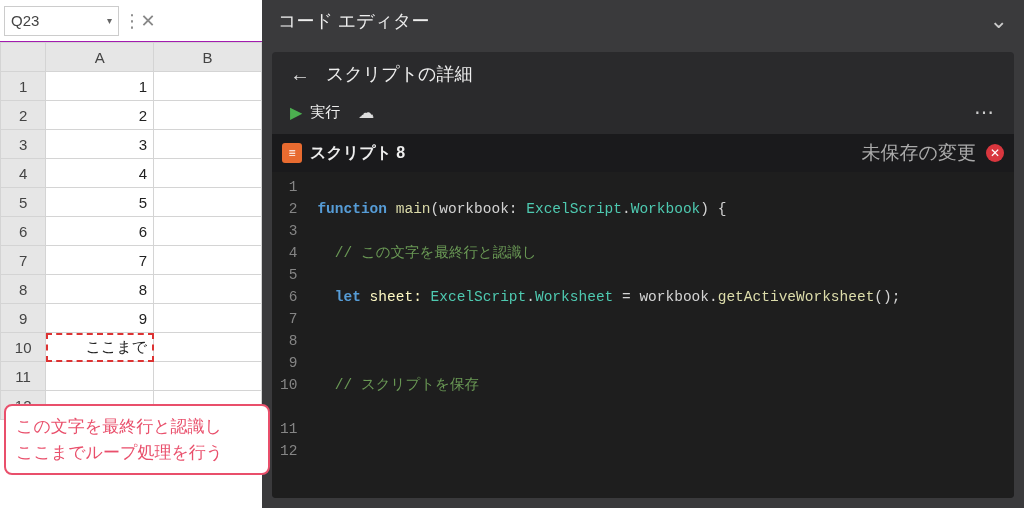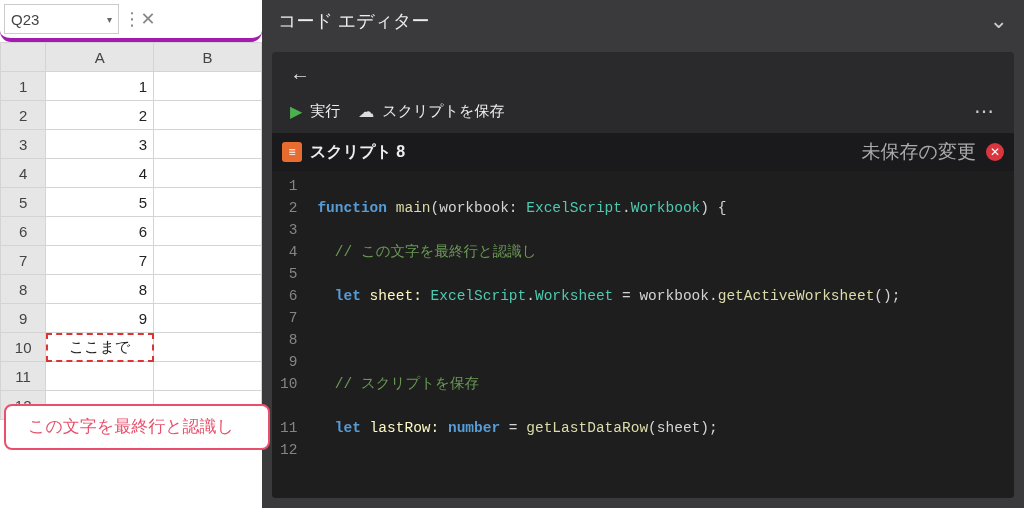--- a/index.html
+++ b/index.html
@@ -3,51 +3,51 @@
 <meta charset="utf-8">
 <style>
 * { box-sizing: border-box; margin: 0; padding: 0; }
 body {
   font-family: "Yu Gothic", "Meiryo", sans-serif;
   width: 1024px; height: 508px; overflow: hidden;
   display: flex; background: #fff;
 }
 .left-pane { width: 262px; display: flex; flex-direction: column; background: #fff; }
 .namebox-bar {
-  height: 42px; display: flex; align-items: center; border-bottom: 4px solid #a21caf; border-radius: 11px;
+  height: 42px; display: flex; align-items: center; border-bottom: 1px solid #a21caf;
 }
 .namebox {
   width: 115px; height: 30px; margin: 0 4px; padding: 2px 6px; font-size: 15px;
   color: #444; background: #fff; border: 1px solid #ccc; display: flex; align-items: center;
 }
 .namebox-dd { margin-left: auto; font-size: 10px; color: #666; }
 .fx-sep { width: 10px; text-align: center; color: #888; font-size: 18px; }
 .fx-x { width: 30px; text-align: center; color: #888; font-size: 18px; }
 
 .sheet { flex: 1; position: relative; overflow: hidden; }
 .sheet table { border-collapse: collapse; width: 100%; }
 .sheet th, .sheet td {
   border: 1px solid #d4d4d4; font-size: 15px; font-weight: normal;
   height: 29px; vertical-align: middle;
 }
 .sheet .corner { width: 42px; background: #e6e6e6; }
 .sheet th.colhdr { background: #e6e6e6; color: #444; width: 100px; text-align: center; }
 .sheet th.rowhdr { background: #e6e6e6; color: #444; text-align: center; width: 42px; }
 .sheet td { background: #fff; padding: 0 6px; text-align: right; color: #222; }
-.sheet td.textcell { text-align: center; }
+.sheet td.textcell { text-align: right; }
 .dashed-cell { outline: 2px dashed #d33; outline-offset: -2px; }
 
 .annotation-arrow {
   position: absolute; left: 158px; top: 358px; color: #e94f6b; font-size: 28px;
   transform: rotate(-30deg);
 }
 .annotation-box {
   position: absolute; left: 4px; top: 404px; width: 266px;
   border: 2px solid #e94f6b; border-radius: 8px; background: #fff;
-  padding: 8px 22px; font-size: 17px; color: #e94f6b; line-height: 1.5;
+  padding: 8px 10px; font-size: 17px; color: #e94f6b; line-height: 1.5;
   z-index: 50;
 }
 
 
 .right-pane { flex: 1; display: flex; flex-direction: column; background: #3a3a3c; }
 .titlebar {
   height: 42px; display: flex; align-items: center; padding: 0 16px;
   color: #eee; font-size: 18px; font-weight: 500;
 }
 .titlebar .collapse { margin-left: auto; color: #ccc; font-size: 22px; }
@@ -180,41 +180,42 @@
           </tr>
     </tbody>
       </table>
 
     <div class="annotation-arrow">➤</div>
   </div>
 </div>
 
 <div class="annotation-box">
   <div>この文字を最終行と認識し</div>
+  <div>ここまでループ処理を行う</div>
 </div>
 
 <div class="right-pane">
   <div class="titlebar">
     <span>コード エディター</span>
     <span class="collapse">⌄</span>
   </div>
 
   <div class="editor-body">
     <div class="sub-hdr">
       <span class="back-arrow">←</span>
+      <span>スクリプトの詳細</span>
     </div>
 
     <div class="actions">
       <div class="run-btn">
         <span class="run-tri">▶</span>
         <span>実行</span>
       </div>
       <div class="save-btn">
         <span class="save-ico">☁</span>
-        <span>スクリプトを保存</span>
       </div>
       <div class="more">⋯</div>
     </div>
 
     <div class="script-hdr">
       <span class="script-ico">≡</span>
       <span class="script-name">スクリプト 8</span>
       <span class="unsaved">未保存の変更</span>
       <span class="close-x">✕</span>
     </div>
@@ -234,21 +235,20 @@
           <div></div>
           <div>11</div>
         <div>12</div>
       </div>
       <div class="code">
 <div class="line"><span class="kw2">function</span> <span class="fn">main</span><span>(workbook: </span><span class="type">ExcelScript</span><span>.</span><span class="type">Workbook</span><span>) {</span></div>
 <div class="line">  <span class="cmt">// この文字を最終行と認識し</span></div>
 <div class="line">  <span class="kw2">let</span><span class="var"> sheet: </span><span class="type">ExcelScript</span><span>.</span><span class="type">Worksheet</span><span> = workbook.</span><span class="fn">getActiveWorksheet</span><span>();</span></div>
 <div class="line"></div>
 <div class="line">  <span class="cmt">// スクリプトを保存</span></div>
-<div class="line">  <span class="kw2">let</span><span class="var"> lastRow: </span><span class="kw2">number</span><span> = </span><span class="fn">getLastDataRow</span><span>(sheet);</span></div>
 <div class="line"></div>
 
 
 
 
 
 
       </div>
     </div>
   </div>

